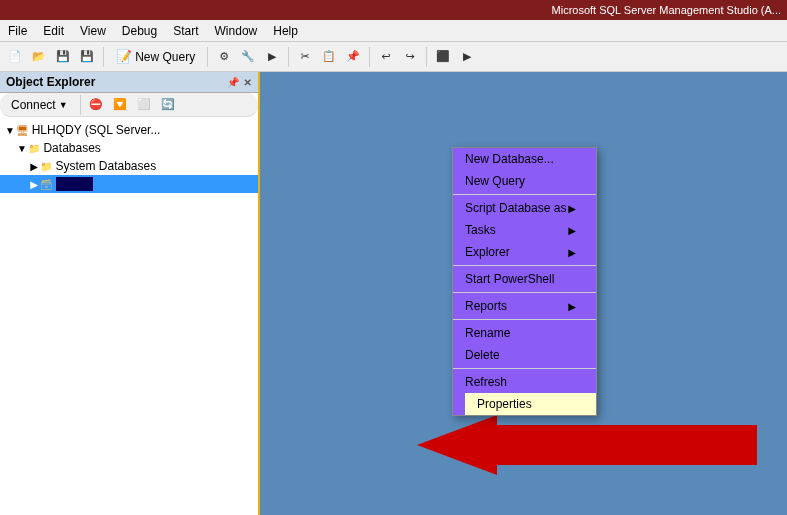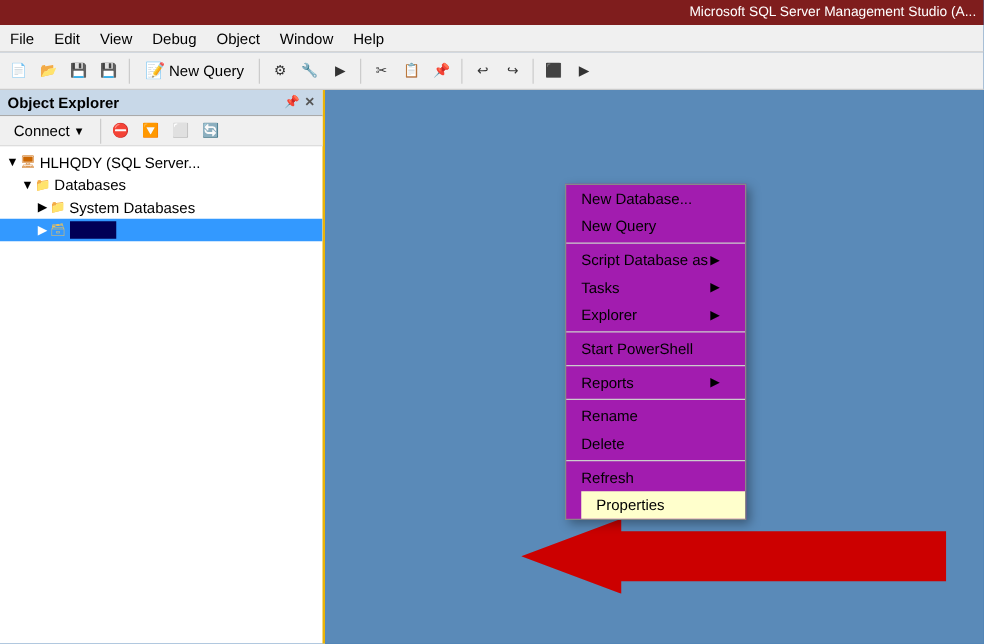--- a/index.html
+++ b/index.html
@@ -101,20 +101,21 @@
       align-items: center;
     }
     #oe-toolbar {
       background: #f0f0f0;
       height: 24px;
       display: flex;
       align-items: center;
       padding: 0 4px;
       border-bottom: 1px solid #ddd;
       gap: 2px;
+      border-radius: 11px;
     }
     #oe-tree {
       padding: 4px 0;
       overflow: auto;
       flex: 1;
     }
     .tree-node {
       display: flex;
       align-items: center;
       height: 18px;
@@ -136,21 +137,21 @@
       flex: 1;
       background: #5a8ab8;
       position: relative;
     }
 
     
     #context-menu {
       position: absolute;
       top: 75px;
       left: 192px;
-      background: #a21caf;
+      background: #8b5cf6;
       border: 1px solid #888;
       box-shadow: 3px 3px 8px rgba(0,0,0,0.35);
       z-index: 100;
       min-width: 145px;
     }
     .ctx-item {
       padding: 4px 20px 4px 12px;
       cursor: pointer;
       display: flex;
       align-items: center;
@@ -170,21 +171,21 @@
 
 <div id="title-bar">
   <span>Microsoft SQL Server Management Studio (A...</span>
 </div>
 
 <div id="menu-bar">
   <div class="menu-item">File</div>
   <div class="menu-item">Edit</div>
   <div class="menu-item">View</div>
   <div class="menu-item">Debug</div>
-  <div class="menu-item">Object</div>
+  <div class="menu-item">Start</div>
   <div class="menu-item">Window</div>
   <div class="menu-item">Help</div>
 </div>
 
 <div id="toolbar">
 
   <div class="toolbar-btn">📄</div>
   <div class="toolbar-btn">📂</div>
   <div class="toolbar-btn">💾</div>
   <div class="toolbar-btn">💾</div>

